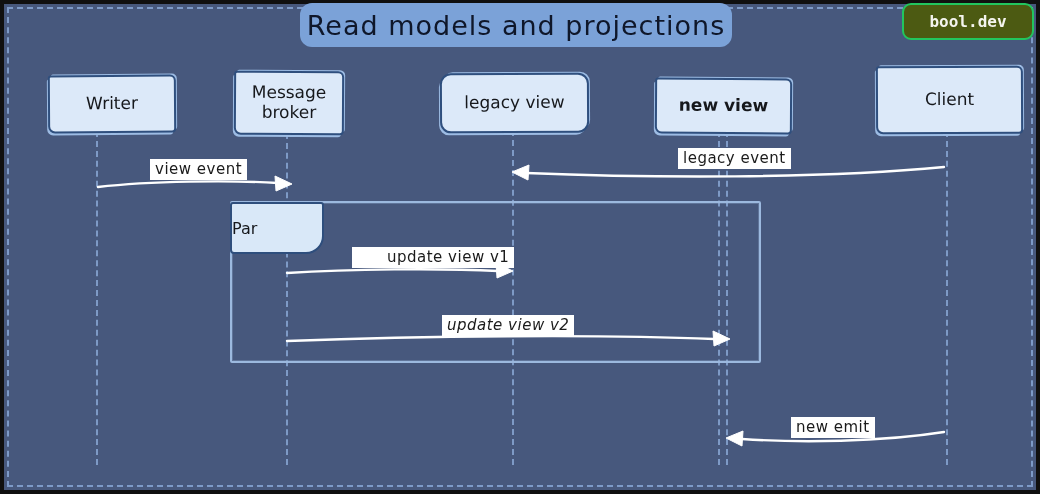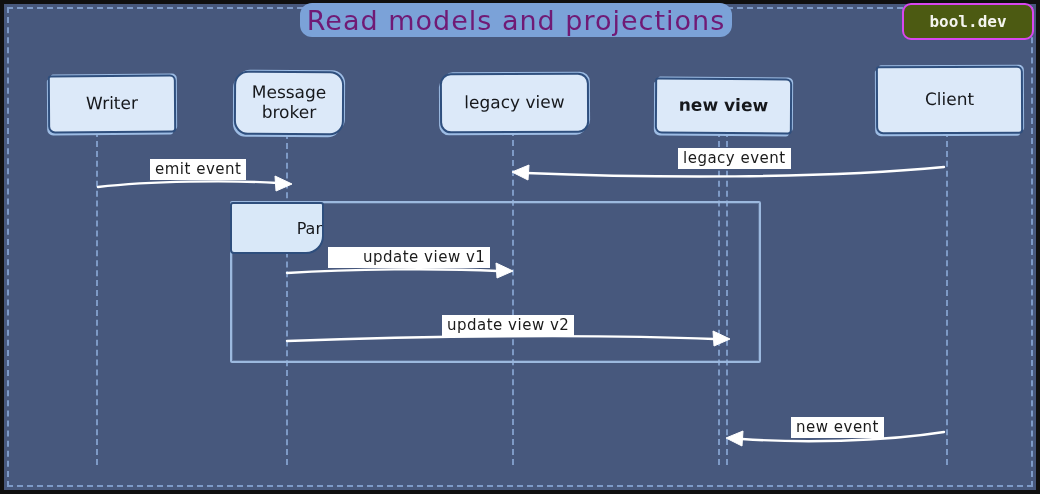--- a/index.html
+++ b/index.html
@@ -2,40 +2,40 @@
 <html><head>
 <meta charset="utf-8">
 <style>
   html,body{margin:0;padding:0;background:#000;}
   .frame{position:relative;width:1040px;height:494px;background:#101010;overflow:hidden;
          font-family:"DejaVu Sans",sans-serif;}
   .bg{position:absolute;left:4px;top:4px;right:4px;bottom:4px;background:#47587d;}
   .dashed-border{position:absolute;left:7px;top:7px;right:7px;bottom:7px;
          border:2px dashed #7d9ac8;pointer-events:none;}
 
-  .title{position:absolute;left:300px;top:3px;width:432px;height:34px;
+  .title{position:absolute;left:300px;top:3px;width:432px;height:44px;
          background:#7ba2d8;border-radius:12px;display:flex;align-items:center;justify-content:center;
-         font-size:27px;color:#701a75;letter-spacing:1px;}
+         font-size:27px;color:#0f172a;letter-spacing:1px;}
   .badge{position:absolute;right:6px;top:3px;width:128px;height:33px;background:#4c5a12;
-         border:2px solid #d946ef;border-radius:9px;display:flex;align-items:center;justify-content:center;
+         border:2px solid #22c55e;border-radius:9px;display:flex;align-items:center;justify-content:center;
          font-family:"DejaVu Sans Mono",monospace;font-weight:bold;font-size:16px;color:#f4f4ee;}
 
   .participant{position:absolute;background:#dce9f9;border:2px solid #2f4f7e;
          box-shadow:-2px 3px 0 -1px #9dbce4, 2px -2px 0 -1px #9dbce4;
          display:flex;align-items:center;justify-content:center;text-align:center;
          font-size:17px;color:#16181c;line-height:1.15;
          border-radius:3px 6px 4px 7px;}
   .lifeline{position:absolute;width:0;border-left:2px dashed #7e9ac6;}
 
   .fragment{position:absolute;left:230px;top:201px;width:527px;height:158px;
          border:2px solid #9cb9df;border-radius:2px;
          box-shadow:inset 0 0 0 1px rgba(156,185,223,.30);}
   .fragment-label{position:absolute;left:230px;top:202px;width:90px;height:48px;
          background:#d9e8f8;border:2px solid #2e4e7d;border-radius:3px 3px 18px 4px;
-         display:flex;align-items:center;justify-content:flex-end;font-size:16px;color:#16181c;}
+         display:flex;align-items:center;justify-content:flex-start;font-size:16px;color:#16181c;}
 
   .msg-label{position:absolute;background:#ffffff;color:#1b1b1b;font-size:15px;
          padding:1px 5px 2px 5px;white-space:nowrap;letter-spacing:0.5px;}
 
   .arrows{position:absolute;left:0;top:0;pointer-events:none;}
 </style>
 </head>
 <body>
 
 <div class="frame">
@@ -47,21 +47,21 @@
   <div class="lifeline" style="left:512px;top:130px;height:335px;"></div>
   <div class="lifeline" style="left:718px;top:131px;height:334px;"></div>
   <div class="lifeline" style="left:726px;top:131px;height:334px;"></div>
   <div class="lifeline" style="left:946px;top:131px;height:334px;"></div>
 
   <div class="fragment"></div>
 
   <div class="participant" style="left:48px;top:75px;width:124px;height:54px;transform:rotate(-0.4deg);">
     <span>Writer</span>
   </div>
-  <div class="participant" style="left:234px;top:71px;width:106px;height:60px;transform:rotate(0.3deg);border-radius:14px;">
+  <div class="participant" style="left:234px;top:71px;width:106px;height:60px;transform:rotate(0.3deg);">
     <span>Message broker</span>
   </div>
   <div class="participant" style="left:440px;top:73px;width:145px;height:56px;transform:rotate(-0.3deg);border-radius:11px;">
     <span>legacy view</span>
   </div>
   <div class="participant" style="left:655px;top:78px;width:133px;height:52px;transform:rotate(0.35deg);font-weight:bold;">
     <span>new view</span>
   </div>
   <div class="participant" style="left:876px;top:66px;width:143px;height:64px;transform:rotate(-0.25deg);">
     <span>Client</span>
@@ -77,25 +77,25 @@
     </g>
     <g fill="#ffffff" stroke="#ffffff" stroke-width="1">
       <polygon points="292,184 275,176 276,191"></polygon>
       <polygon points="512,172 529,165 528,180"></polygon>
       <polygon points="513,271 496,263 497,278"></polygon>
       <polygon points="730,339 713,331 714,346"></polygon>
       <polygon points="726,438 743,431 742,446"></polygon>
     </g>
   </svg>
 
-  <div class="msg-label" style="left:150px;top:159px;">emit event</div>
+  <div class="msg-label" style="left:150px;top:159px;">view event</div>
   <div class="msg-label" style="left:678px;top:148px;">legacy event</div>
-  <div class="msg-label" style="left:328px;top:247px;padding-left:35px;">update view v1</div>
-  <div class="msg-label" style="left:442px;top:315px;">update view v2</div>
-  <div class="msg-label" style="left:791px;top:417px;">new event</div>
+  <div class="msg-label" style="left:352px;top:247px;padding-left:35px;">update view v1</div>
+  <div class="msg-label" style="left:442px;top:315px;font-style:italic;">update view v2</div>
+  <div class="msg-label" style="left:791px;top:417px;">new emit</div>
 
   <div class="fragment-label">
     <span>Par</span>
   </div>
 
   <div class="title">
     <span>Read models and projections</span>
   </div>
   <div class="badge">
     <span>bool.dev</span>

